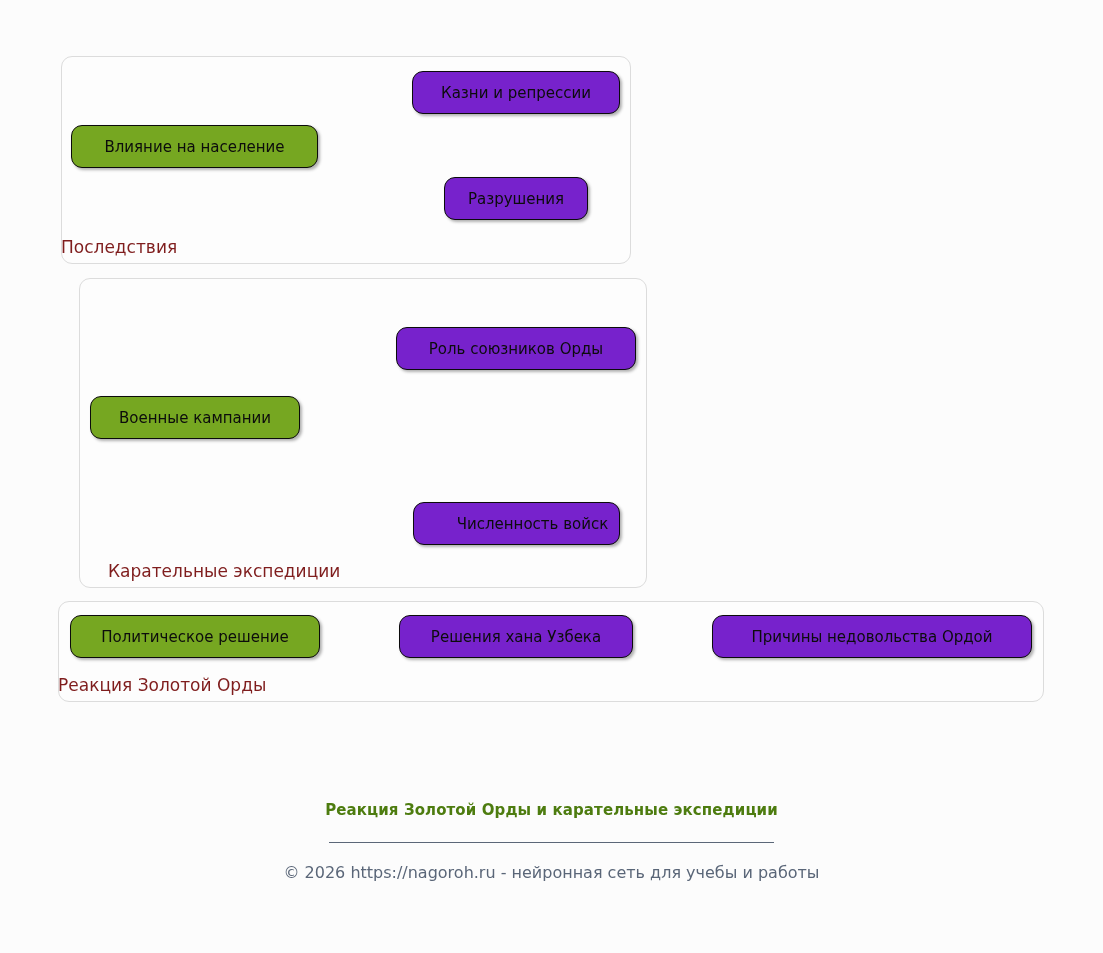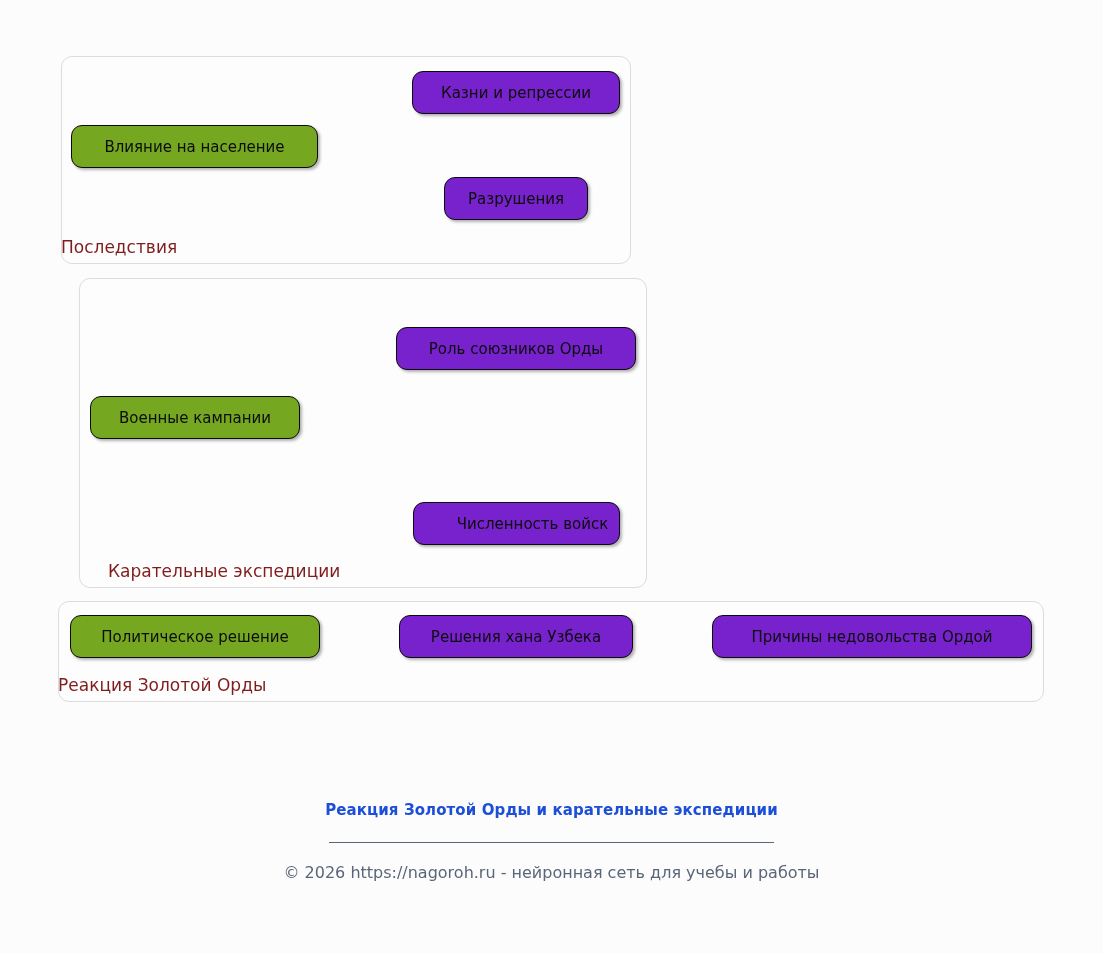--- a/index.html
+++ b/index.html
@@ -71,21 +71,21 @@
   
   .footer {
     position: absolute;
     left: 0;
     width: 1103px;
     text-align: center;
   }
   .footer-title {
     font-size: 15px;
     font-weight: bold;
-    color: #1d4ed8;
+    color: #4d7c0f;
     letter-spacing: 0.1px;
     font-family: "DejaVu Sans", sans-serif;
   }
   .footer-rule {
     width: 445px;
     height: 1px;
     background: #5b6778;
     margin: 0 auto;
   }
   .footer-copy {

